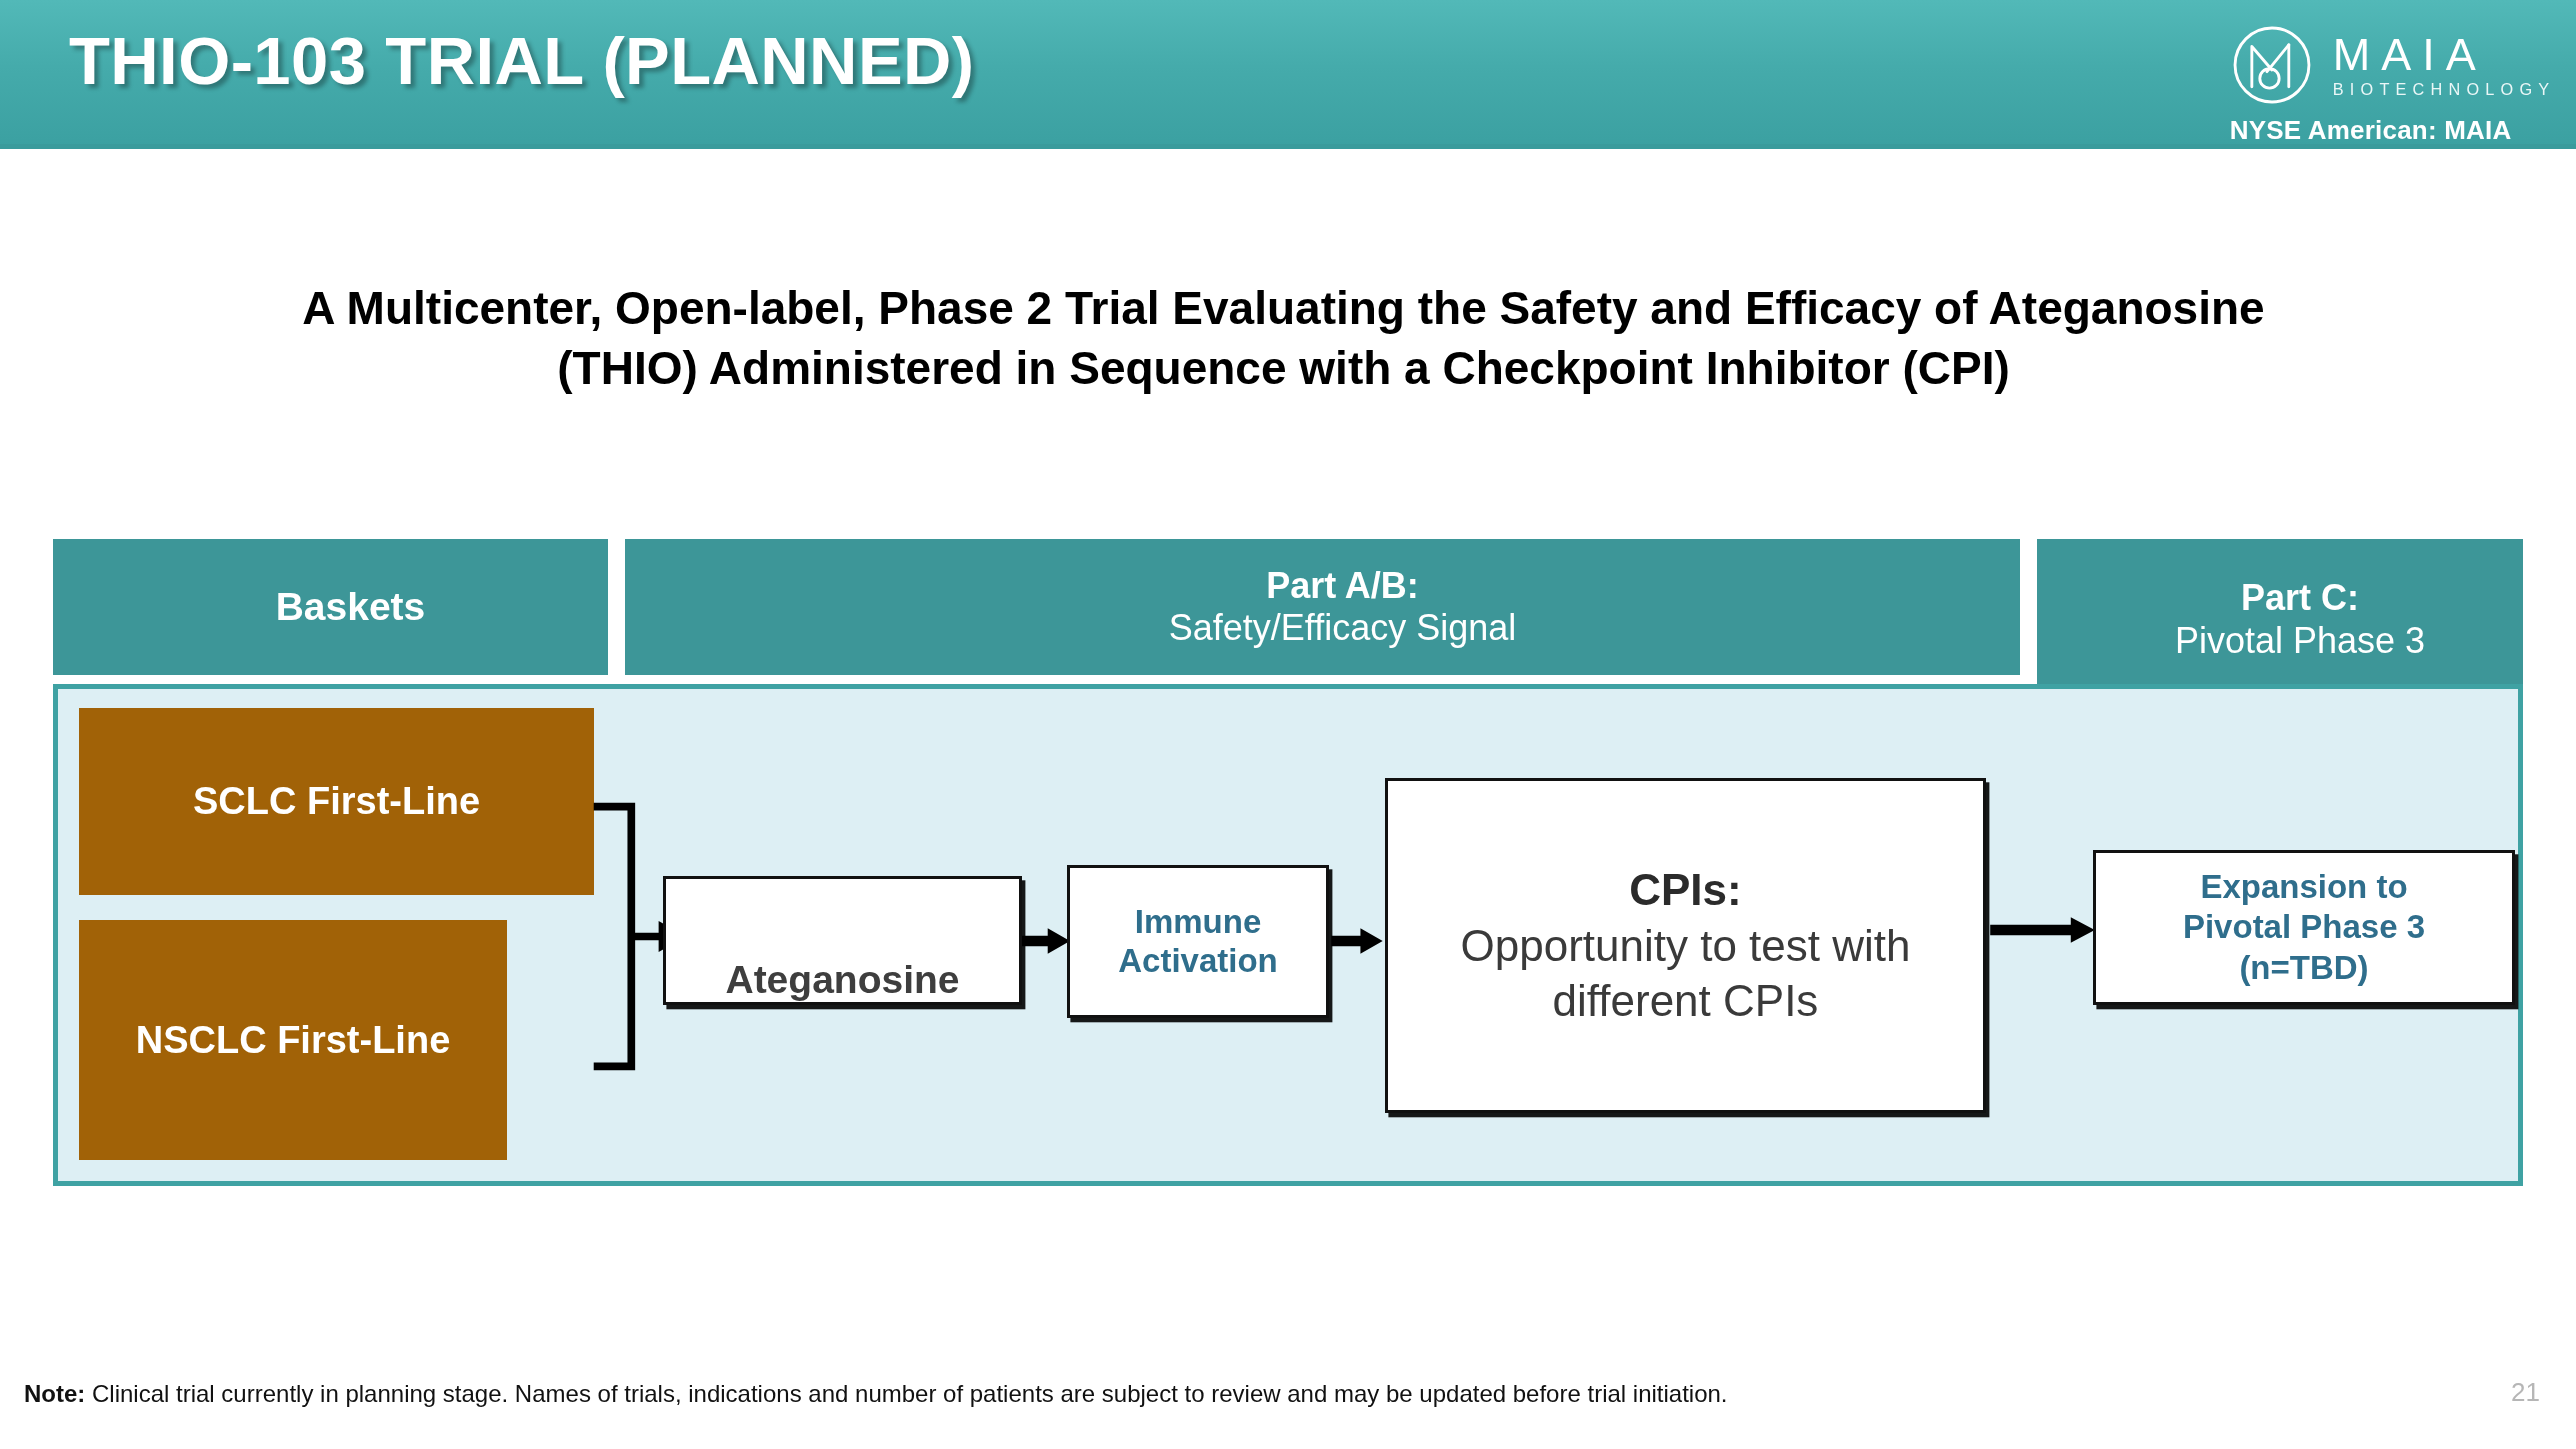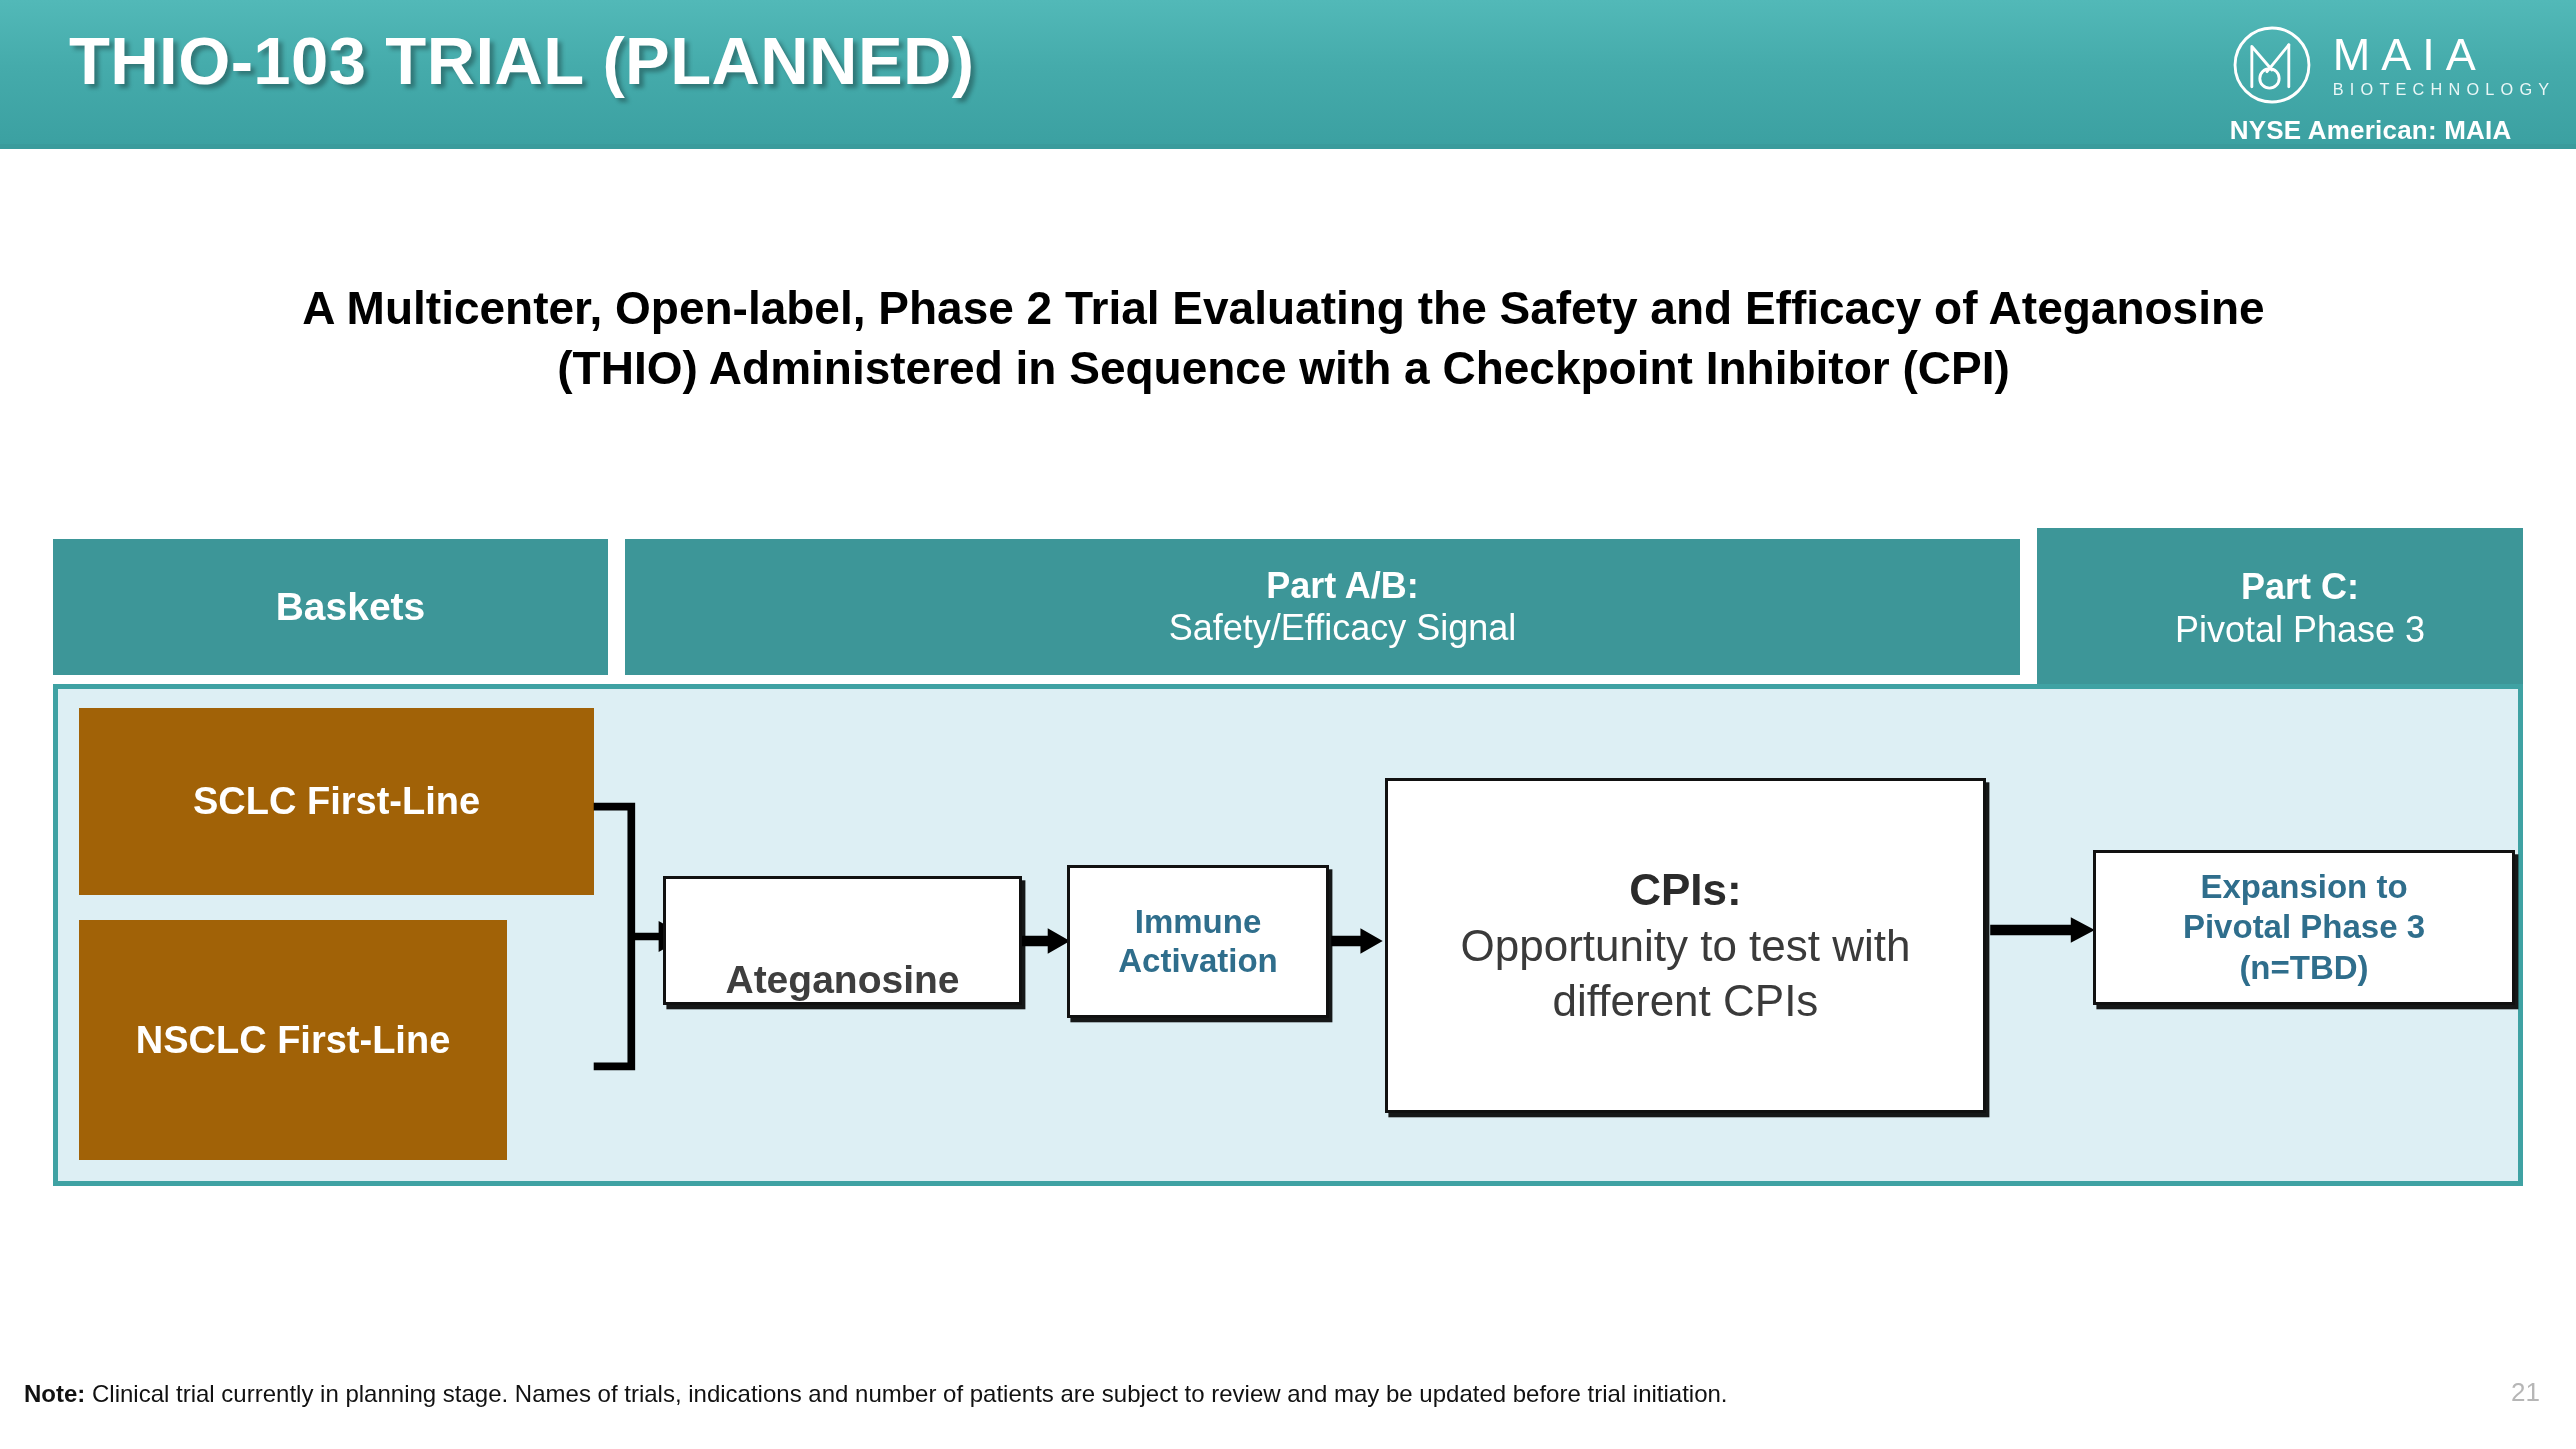--- a/index.html
+++ b/index.html
@@ -56,21 +56,21 @@
   }
 
   
   .colbar {
     position: absolute; background: #3d9698; color: #ffffff;
     display: flex; align-items: center; justify-content: center;
     text-align: center; line-height: 1.18; padding-left: 40px;
   }
   .colbar.baskets { left: 53px;  top: 539px; width: 555px;  height: 136px; }
   .colbar.partab  { left: 625px; top: 539px; width: 1395px; height: 136px; }
-  .colbar.partc   { left: 2037px;top: 528px; width: 486px;  height: 161px; }
+  .colbar.partc   { left: 2037px;top: 539px; width: 486px;  height: 161px; }
 
   .cb-baskets-label { font-size: 39px; font-weight: bold; }
   .cb-two { font-size: 36px; font-weight: 400; }
   .cb-two .b { font-weight: bold; display: block; }
   .cb-inline .b { font-weight: bold; }
 
   
   .panel {
     position: absolute; left: 53px; top: 684px; width: 2470px; height: 502px;
     background: #ddeff4; border: 5.2px solid #3fa2a3;

